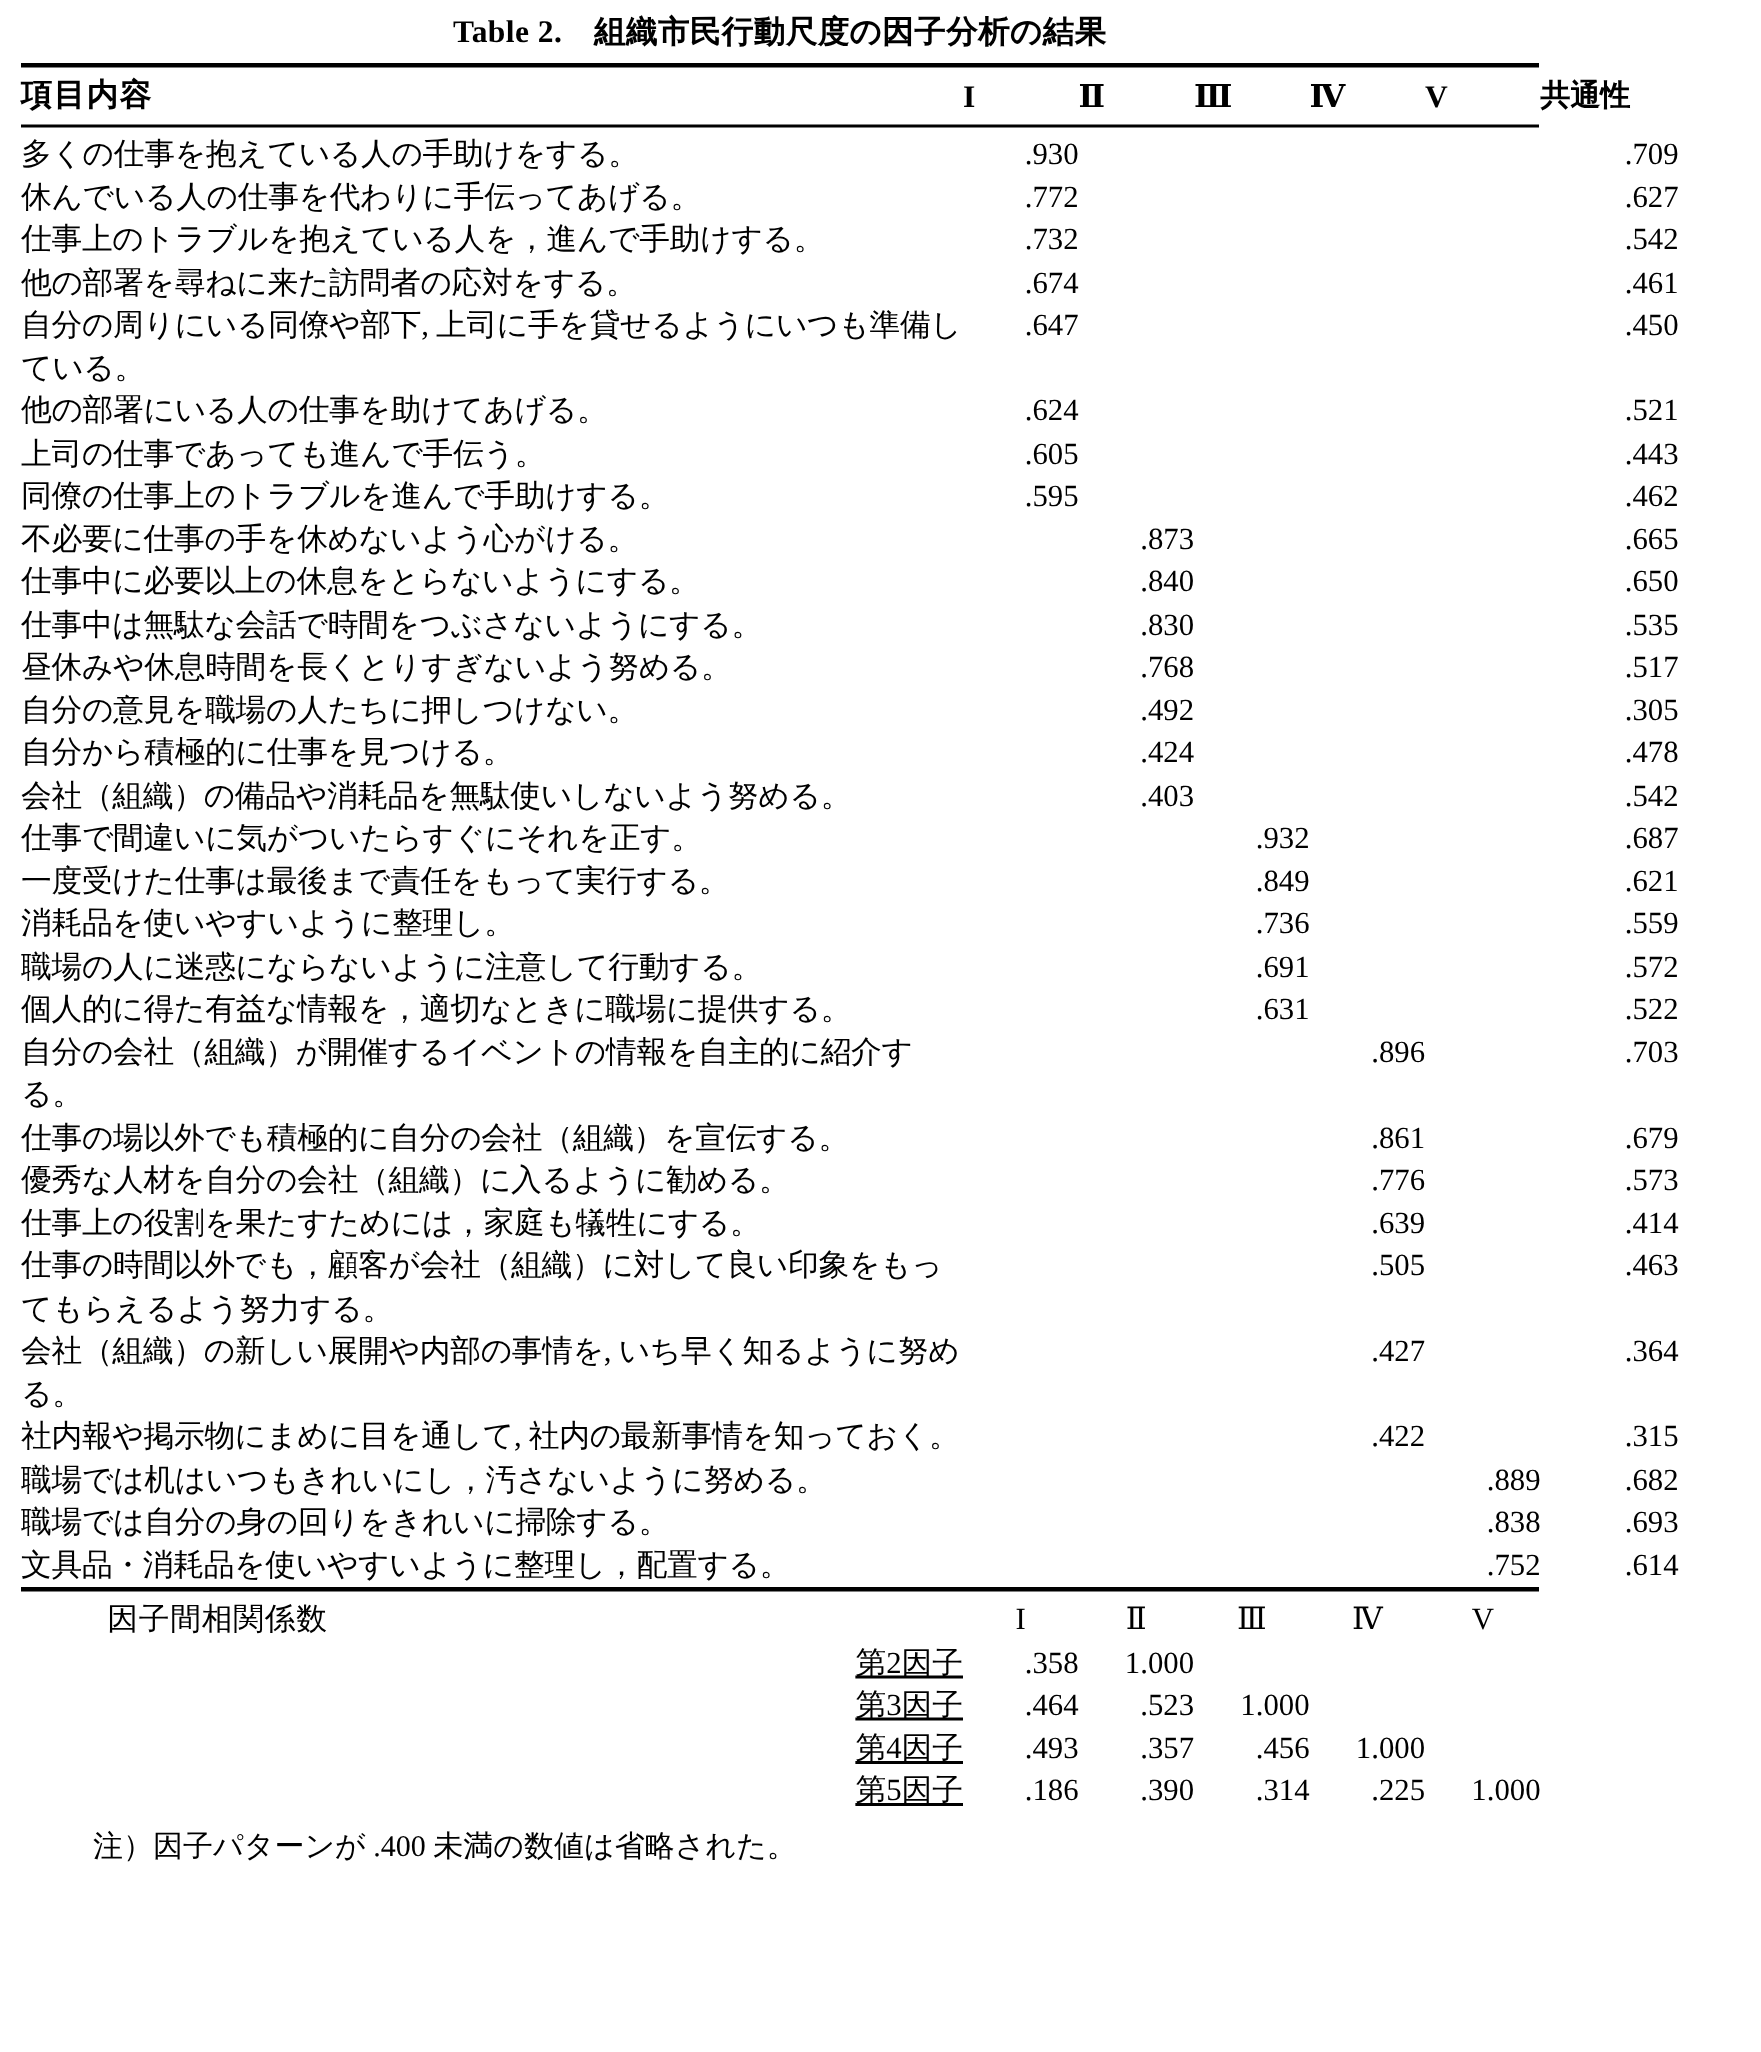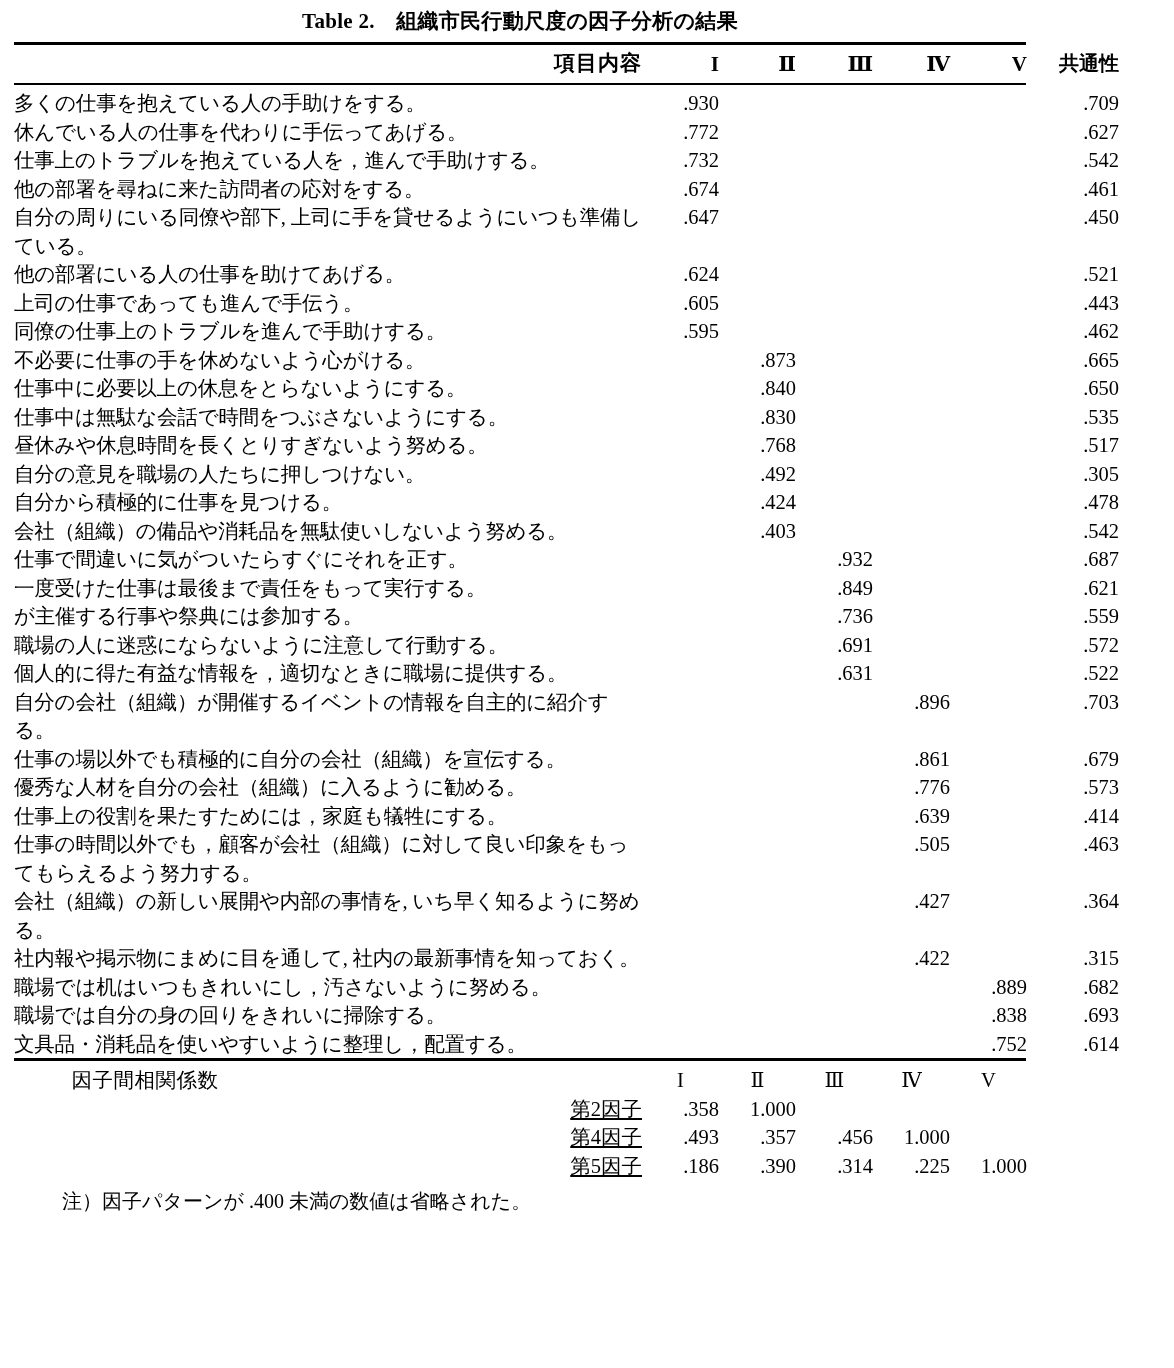--- a/index.html
+++ b/index.html
@@ -53,21 +53,21 @@
     font-size: 20px;
   }
   table.fa col.c-item   { width: 628px; }
   table.fa col.c-f      { width: 77px; }
   table.fa col.c-h      { width: 92px; }
 
   table.fa thead th {
     font-weight: bold;
     font-size: 20px;
     padding: 4px 0 6px 0;
-    text-align: right;
+    text-align: left;
     vertical-align: bottom;
   }
   table.fa thead th.item-head {
     font-size: 21px;
     letter-spacing: 1px;
   }
   table.fa thead th.roman {
     font-family: "Liberation Serif", "DejaVu Serif", serif;
     font-size: 21px;
   }
@@ -345,21 +345,21 @@
         <tr>
           <td class="item">一度受けた仕事は最後まで責任をもって実行する。</td>
           <td class="num"></td>
           <td class="num"></td>
           <td class="num">.849</td>
           <td class="num"></td>
           <td class="num"></td>
           <td class="num-h">.621</td>
         </tr>
         <tr>
-          <td class="item">が主催する行事や祭典には参加する。</td>
+          <td class="item">消耗品を使いやすいように整理し。</td>
           <td class="num"></td>
           <td class="num"></td>
           <td class="num">.736</td>
           <td class="num"></td>
           <td class="num"></td>
           <td class="num-h">.559</td>
         </tr>
         <tr>
           <td class="item">職場の人に迷惑にならないように注意して行動する。</td>
           <td class="num"></td>
@@ -503,20 +503,30 @@
             <td class="corr-rowlab">第2因子</td>
             <td class="corr-num">.358</td>
             <td class="corr-num">1.000</td>
             <td class="corr-num"></td>
             <td class="corr-num"></td>
             <td class="corr-num"></td>
             <td></td>
           </tr>
           <tr>
             <td></td>
+            <td class="corr-rowlab">第3因子</td>
+            <td class="corr-num">.464</td>
+            <td class="corr-num">.523</td>
+            <td class="corr-num">1.000</td>
+            <td class="corr-num"></td>
+            <td class="corr-num"></td>
+            <td></td>
+          </tr>
+          <tr>
+            <td></td>
             <td class="corr-rowlab">第4因子</td>
             <td class="corr-num">.493</td>
             <td class="corr-num">.357</td>
             <td class="corr-num">.456</td>
             <td class="corr-num">1.000</td>
             <td class="corr-num"></td>
             <td></td>
           </tr>
           <tr>
             <td></td>

